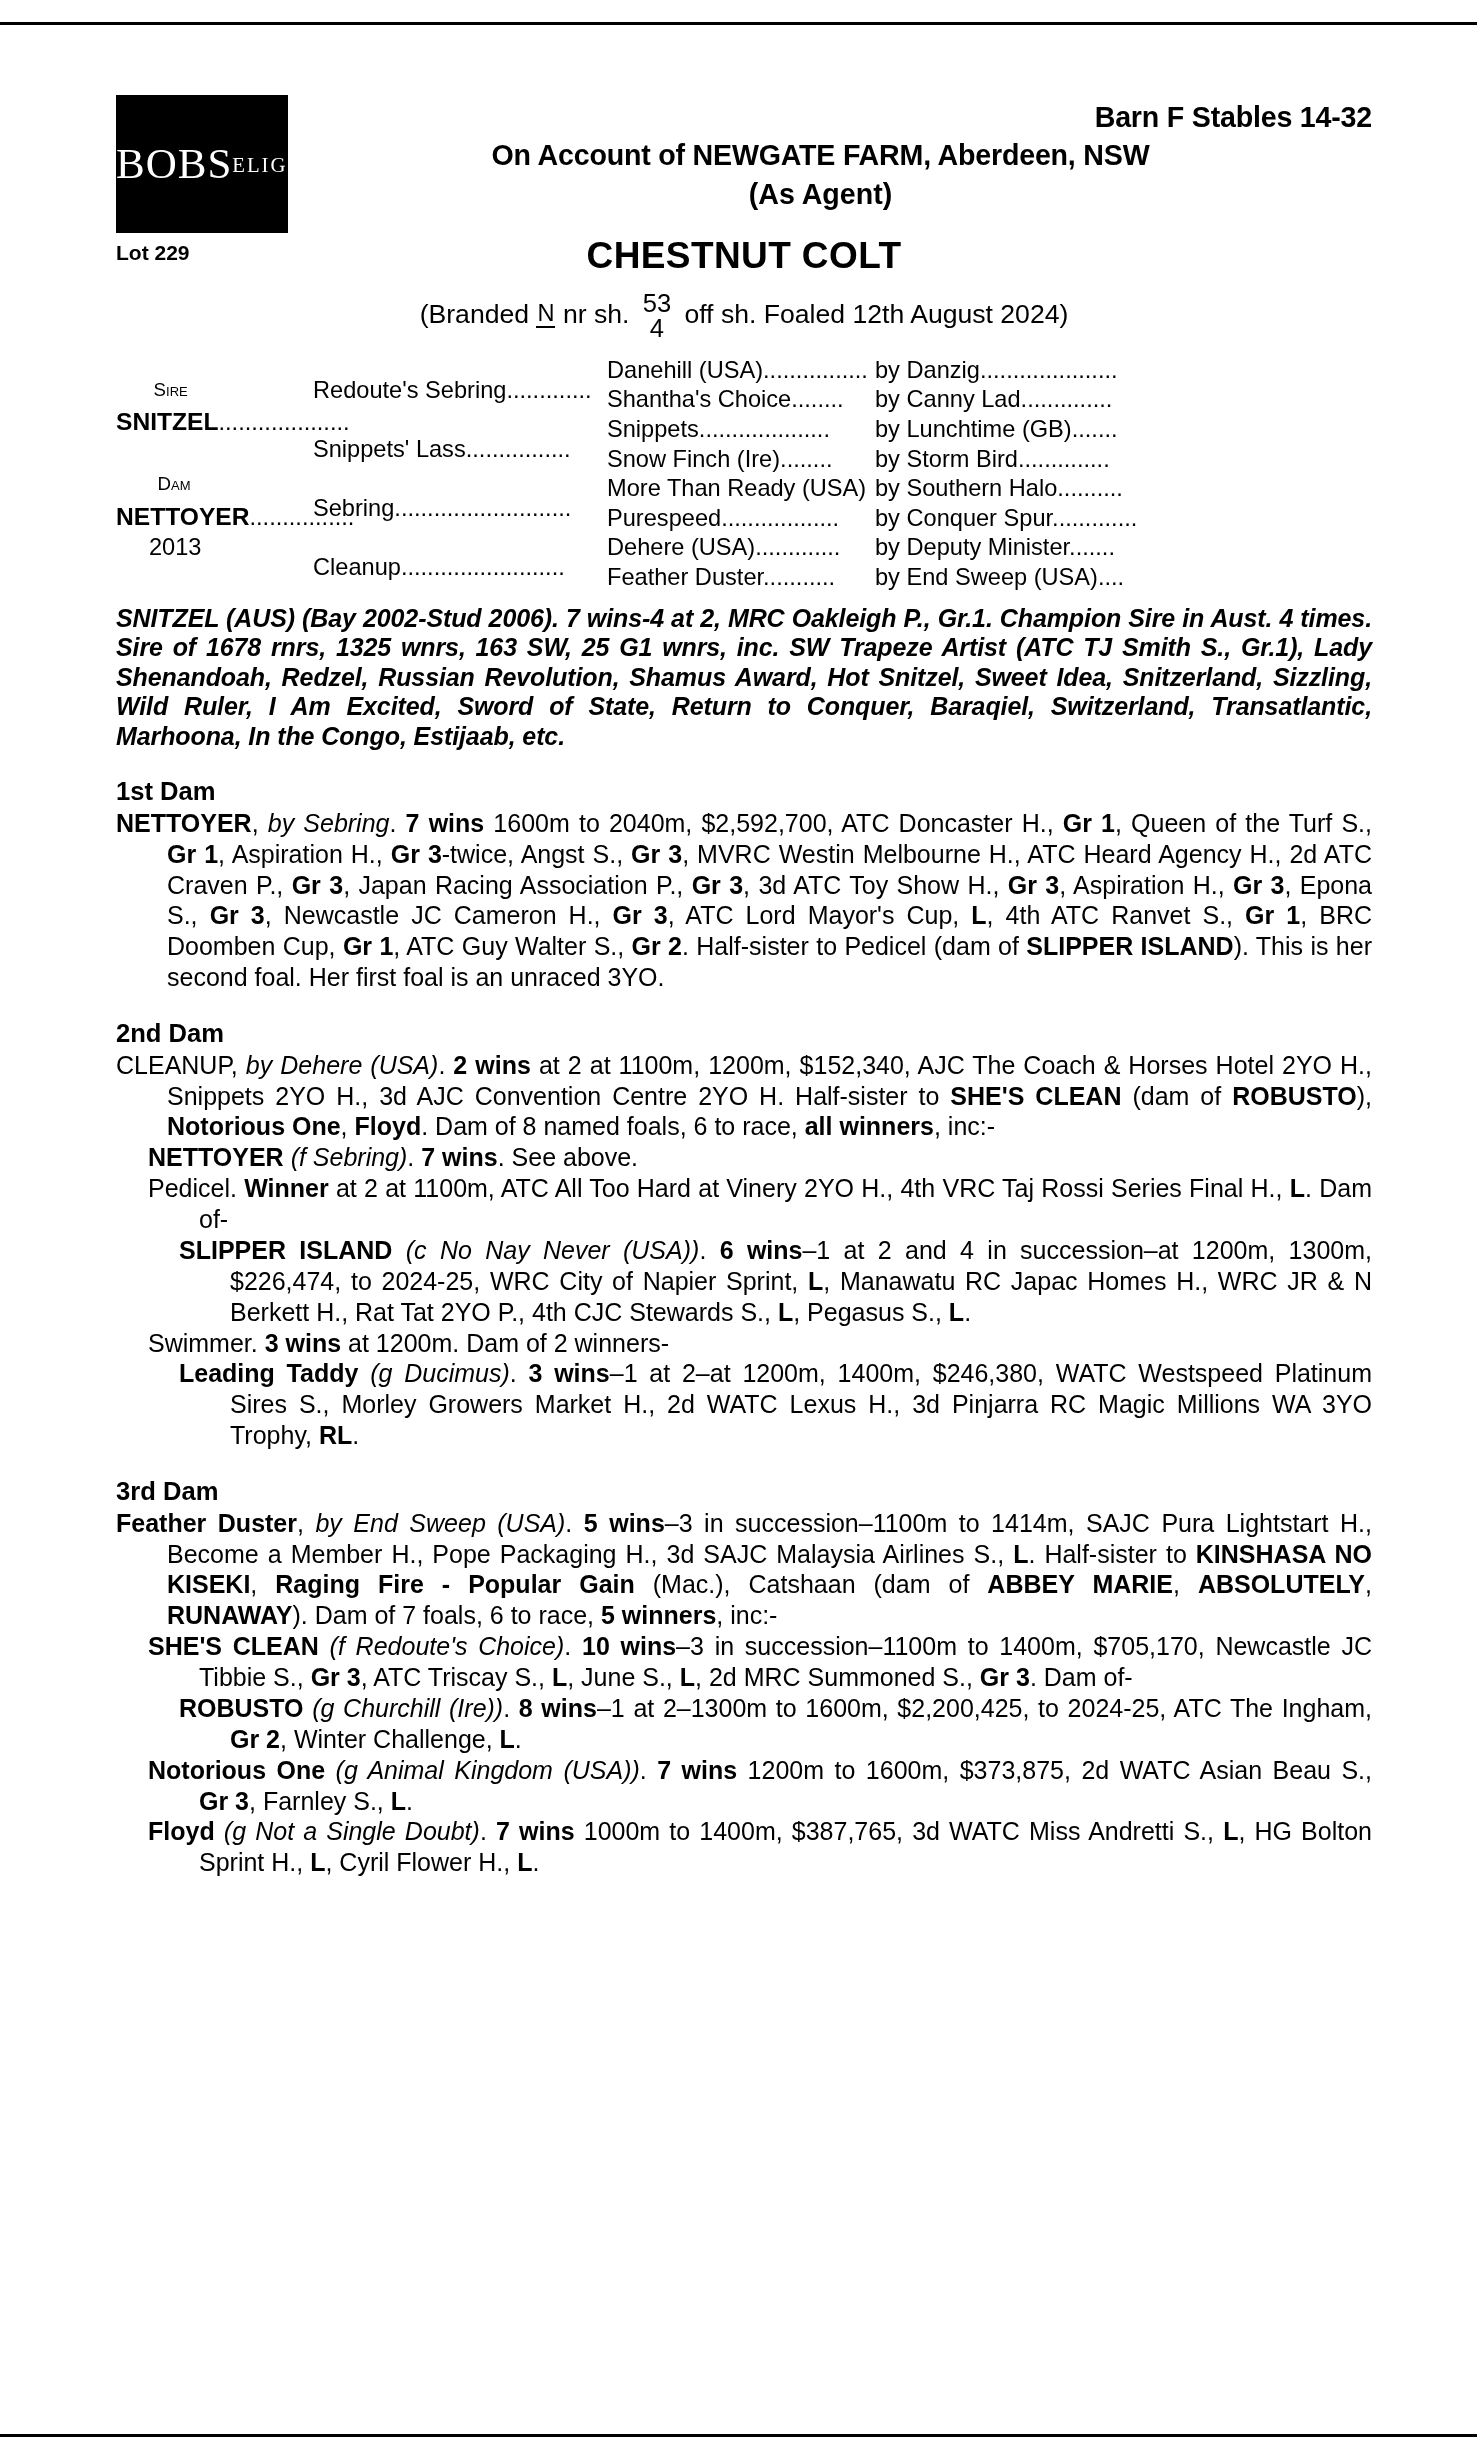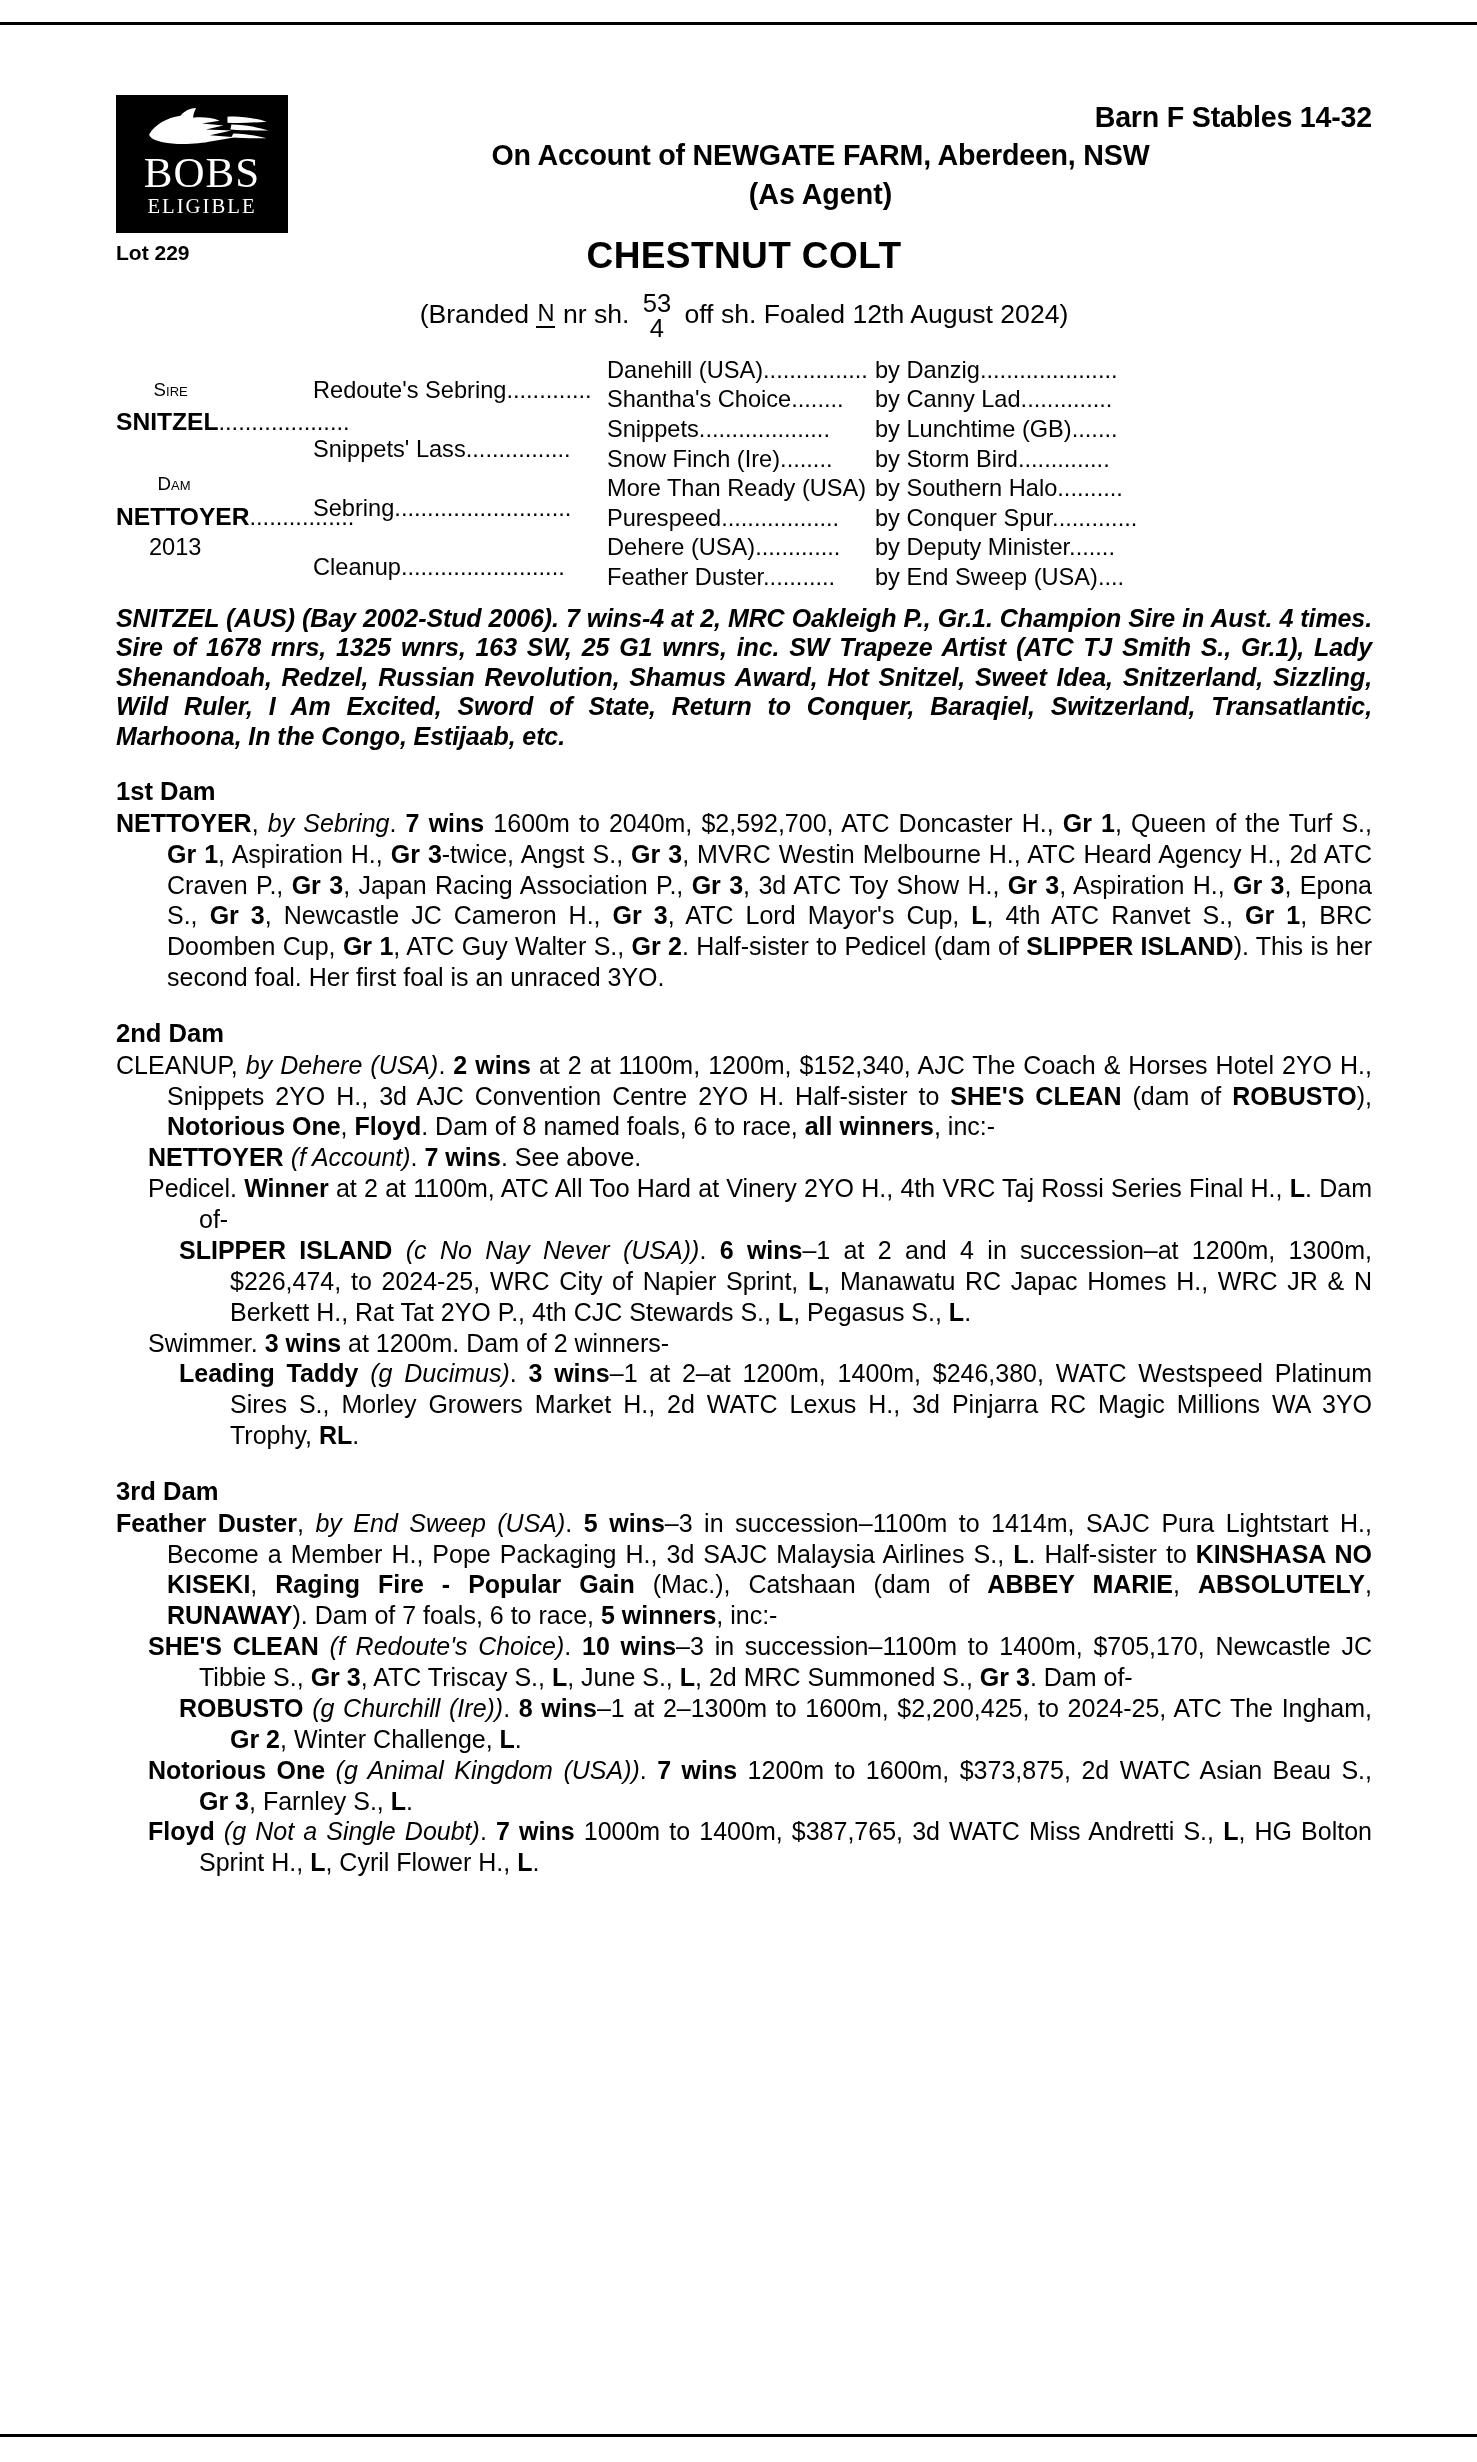--- a/index.html
+++ b/index.html
@@ -43,21 +43,21 @@
     height: 148px;
   }
   .bobs-logo {
     position: absolute;
     left: 0;
     top: 7.9px;
     width: 172px;
     height: 138px;
     background: #000;
     display: flex;
-    flex-direction: column;
+    flex-direction: row;
     align-items: center;
     justify-content: flex-start;
   }
   .bobs-logo .horse {
     margin-top: 9.9px;
     width: 138px;
     height: 47px;
   }
   .bobs-logo .bobs-word {
     color: #fff;
@@ -320,21 +320,21 @@
       </div>
     </div>
 
     <div class="sire-para">SNITZEL (AUS) (Bay 2002-Stud 2006). 7 wins-4 at 2, MRC Oakleigh P., Gr.1. Champion Sire in Aust. 4 times. Sire of 1678 rnrs, 1325 wnrs, 163 SW, 25 G1 wnrs, inc. SW Trapeze Artist (ATC TJ Smith S., Gr.1), Lady Shenandoah, Redzel, Russian Revolution, Shamus Award, Hot Snitzel, Sweet Idea, Snitzerland, Sizzling, Wild Ruler, I Am Excited, Sword of State, Return to Conquer, Baraqiel, Switzerland, Transatlantic, Marhoona, In the Congo, Estijaab, etc.</div>
 
     <div class="damhead">1st Dam</div>
     <p class="entry"><span class="hang"><b>NETTOYER</b>, <i>by Sebring</i>. <b>7 wins</b> 1600m to 2040m, $2,592,700, ATC Doncaster H., <b>Gr&nbsp;1</b>, Queen of the Turf S., <b>Gr&nbsp;1</b>, Aspiration H., <b>Gr&nbsp;3</b>-twice, Angst S., <b>Gr&nbsp;3</b>, MVRC Westin Melbourne H., ATC Heard Agency H., 2d ATC Craven P., <b>Gr&nbsp;3</b>, Japan Racing Association P., <b>Gr&nbsp;3</b>, 3d ATC Toy Show H., <b>Gr&nbsp;3</b>, Aspiration H., <b>Gr&nbsp;3</b>, Epona S., <b>Gr&nbsp;3</b>, Newcastle JC Cameron H., <b>Gr&nbsp;3</b>, ATC Lord Mayor's Cup, <b>L</b>, 4th ATC Ranvet S., <b>Gr&nbsp;1</b>, BRC Doomben Cup, <b>Gr&nbsp;1</b>, ATC Guy Walter S., <b>Gr&nbsp;2</b>. Half-sister to Pedicel (dam of <b>SLIPPER ISLAND</b>). This is her second foal. Her first foal is an unraced 3YO.</span></p>
 
     <div class="damhead">2nd Dam</div>
     <p class="entry"><span class="hang">CLEANUP, <i>by Dehere (USA)</i>. <b>2 wins</b> at 2 at 1100m, 1200m, $152,340, AJC The Coach &amp; Horses Hotel 2YO H., Snippets 2YO H., 3d AJC Convention Centre 2YO H. Half-sister to <b>SHE'S CLEAN</b> (dam of <b>ROBUSTO</b>), <b>Notorious One</b>, <b>Floyd</b>. Dam of 8 named foals, 6 to race, <b>all winners</b>, inc:-</span></p>
-    <p class="entry ind1"><span class="hang"><b>NETTOYER</b> <i>(f Account)</i>. <b>7 wins</b>. See above.</span></p>
+    <p class="entry ind1"><span class="hang"><b>NETTOYER</b> <i>(f Sebring)</i>. <b>7 wins</b>. See above.</span></p>
     <p class="entry ind1"><span class="hang">Pedicel. <b>Winner</b> at 2 at 1100m, ATC All Too Hard at Vinery 2YO H., 4th VRC Taj Rossi Series Final H., <b>L</b>. Dam of-</span></p>
     <p class="entry ind2"><span class="hang"><b>SLIPPER ISLAND</b> <i>(c No Nay Never (USA))</i>. <b>6 wins</b>–1 at 2 and 4 in succession–at 1200m, 1300m, $226,474, to 2024-25, WRC City of Napier Sprint, <b>L</b>, Manawatu RC Japac Homes H., WRC JR &amp; N Berkett H., Rat Tat 2YO P., 4th CJC Stewards S., <b>L</b>, Pegasus S., <b>L</b>.</span></p>
     <p class="entry ind1"><span class="hang">Swimmer. <b>3 wins</b> at 1200m. Dam of 2 winners-</span></p>
     <p class="entry ind2"><span class="hang"><b>Leading Taddy</b> <i>(g Ducimus)</i>. <b>3 wins</b>–1 at 2–at 1200m, 1400m, $246,380, WATC Westspeed Platinum Sires S., Morley Growers Market H., 2d WATC Lexus H., 3d Pinjarra RC Magic Millions WA 3YO Trophy, <b>RL</b>.</span></p>
 
     <div class="damhead">3rd Dam</div>
     <p class="entry"><span class="hang"><b>Feather Duster</b>, <i>by End Sweep (USA)</i>. <b>5 wins</b>–3 in succession–1100m to 1414m, SAJC Pura Lightstart H., Become a Member H., Pope Packaging H., 3d SAJC Malaysia Airlines S., <b>L</b>. Half-sister to <b>KINSHASA NO KISEKI</b>, <b>Raging Fire - Popular Gain</b> (Mac.), Catshaan (dam of <b>ABBEY MARIE</b>, <b>ABSOLUTELY</b>, <b>RUNAWAY</b>). Dam of 7 foals, 6 to race, <b>5 winners</b>, inc:-</span></p>
     <p class="entry ind1"><span class="hang"><b>SHE'S CLEAN</b> <i>(f Redoute's Choice)</i>. <b>10 wins</b>–3 in succession–1100m to 1400m, $705,170, Newcastle JC Tibbie S., <b>Gr&nbsp;3</b>, ATC Triscay S., <b>L</b>, June S., <b>L</b>, 2d MRC Summoned S., <b>Gr&nbsp;3</b>. Dam of-</span></p>
     <p class="entry ind2"><span class="hang"><b>ROBUSTO</b> <i>(g Churchill (Ire))</i>. <b>8 wins</b>–1 at 2–1300m to 1600m, $2,200,425, to 2024-25, ATC The Ingham, <b>Gr&nbsp;2</b>, Winter Challenge, <b>L</b>.</span></p>
     <p class="entry ind1"><span class="hang"><b>Notorious One</b> <i>(g Animal Kingdom (USA))</i>. <b>7 wins</b> 1200m to 1600m, $373,875, 2d WATC Asian Beau S., <b>Gr&nbsp;3</b>, Farnley S., <b>L</b>.</span></p>

